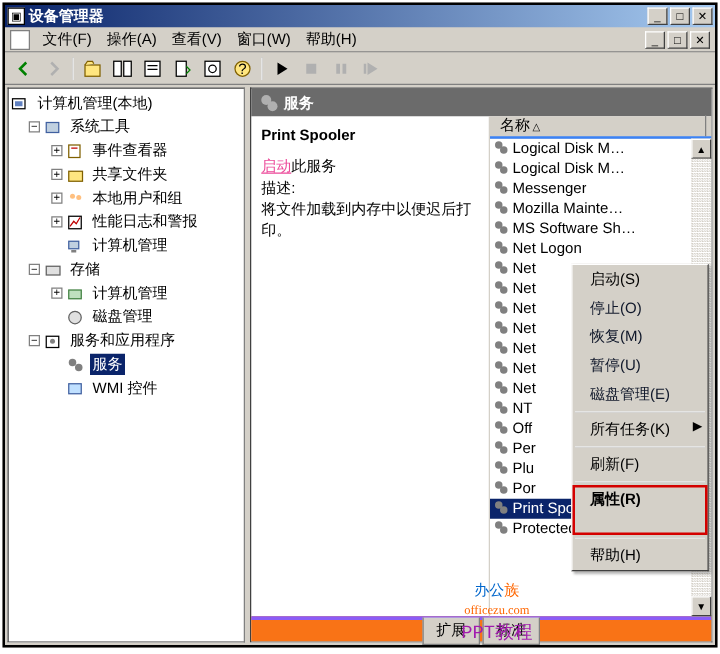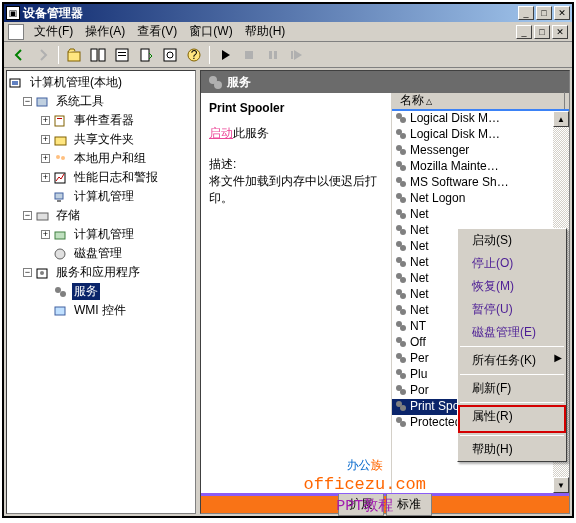--- a/index.html
+++ b/index.html
@@ -28,45 +28,45 @@
 .tnode .nicon{width:16px;height:14px;display:inline-block;margin-right:3px;vertical-align:middle}
 .tnode .nlabel{padding:0 2px}
 .tnode.sel .nlabel{background:#0a246a;color:#fff}
 .rightpane{flex:1;display:flex;flex-direction:column;background:#fff;border:1px solid #808080;border-top-color:#404040;border-left-color:#404040}
 .rheader{height:22px;background:#6b6b6b;color:#fff;display:flex;align-items:center;padding:0 6px;font-weight:bold}
 .rheader .hicon{width:16px;height:16px;margin-right:4px}
 .rbody{flex:1;display:flex;position:relative}
 .detail{width:190px;padding:8px;font-family:Arial,"SimSun"}
 .detail .svcname{font-weight:bold;margin-bottom:10px}
 .detail .link{color:#ec4899;text-decoration:underline;cursor:pointer}
-.detail .desc{margin-top:14px}
+.detail .desc{}
 .list{flex:1;border-left:1px solid #d4d0c8;display:flex;flex-direction:column;position:relative}
 .lhead{height:18px;background:#d4d0c8;border-bottom:2px solid #3b82f6;display:flex;align-items:flex-end;padding:0 4px}
 .lhead .col{flex:1;border-right:1px solid #808080;padding:0 4px}
 .lhead .tri{font-size:8px;margin-left:2px}
 .lrows{flex:1;overflow:hidden;position:relative}
 .lrow{height:16px;display:flex;align-items:flex-start;padding:0 2px;white-space:nowrap}
 .lrow .ricon{width:14px;height:14px;margin-right:2px;flex-shrink:0}
 .lrow.sel{background:#0a246a;color:#fff}
 .lrow .rtext{overflow:hidden;text-overflow:clip}
-.ctxmenu{position:absolute;right:2px;top:135px;width:110px;background:#d4d0c8;border:1px solid #404040;border-top-color:#fff;border-left-color:#fff;box-shadow:2px 2px 2px rgba(0,0,0,0.3);z-index:10}
+.ctxmenu{position:absolute;right:2px;top:118px;width:110px;background:#d4d0c8;border:1px solid #404040;border-top-color:#fff;border-left-color:#fff;box-shadow:2px 2px 2px rgba(0,0,0,0.3);z-index:10}
 .ctxitem{padding:3px 18px 3px 14px;cursor:default;position:relative}
-.ctxitem.dis{color:#4c1d95}
+.ctxitem.dis{color:#0f172a}
 .ctxitem .arrow{position:absolute;right:4px;top:3px;font-size:10px}
 .ctxsep{height:1px;background:#808080;margin:2px 2px;border-bottom:1px solid #fff}
-.ctxitem.hl{border:2px solid #d40000;padding:1px 16px 6px 12px;font-weight:normal}
+.ctxitem.hl{border:2px solid #d40000;padding:1px 16px 18px 12px;font-weight:bold}
 .tabs{height:20px;background:#f97316;display:flex;justify-content:center;align-items:center;border-top:3px solid #8b5cf6}
 .tab{padding:2px 10px;border:1px solid #808080;border-top:none;background:#d4d0c8;margin:0 1px;font-size:12px}
 .scrollbar{width:16px;background:#d4d0c8;display:flex;flex-direction:column}
 .sbtn{height:16px;background:#d4d0c8;border:1px solid #fff;border-right-color:#404040;border-bottom-color:#404040;display:flex;align-items:center;justify-content:center;font-size:8px}
 .strack{flex:1;background:repeating-conic-gradient(#d4d0c8 0 25%,#fff 0 50%) 0 0/2px 2px}
 .watermark{position:absolute;bottom:8px;right:150px;z-index:20;text-align:center}
 .wm1{font-size:24px;font-weight:normal;color:#0066cc;font-family:"Microsoft YaHei"}
 .wm1 .o{color:#ff6600}
-.wm2{font-size:17px;color:#ff6600;font-family:Liberation Mono, monospace}
+.wm2{font-size:10px;color:#ff6600;font-family:Liberation Serif, serif}
 .wm3{font-size:15px;color:#a21caf;font-family:Liberation Mono, monospace;margin-top:2px}
 .gear{fill:#808080}
 </style>
 </head>
 <body>
 
 <div class="outer">
   <div class="titlebar">
     <div class="ticon">▣</div>
     <div class="ttext">设备管理器</div>

